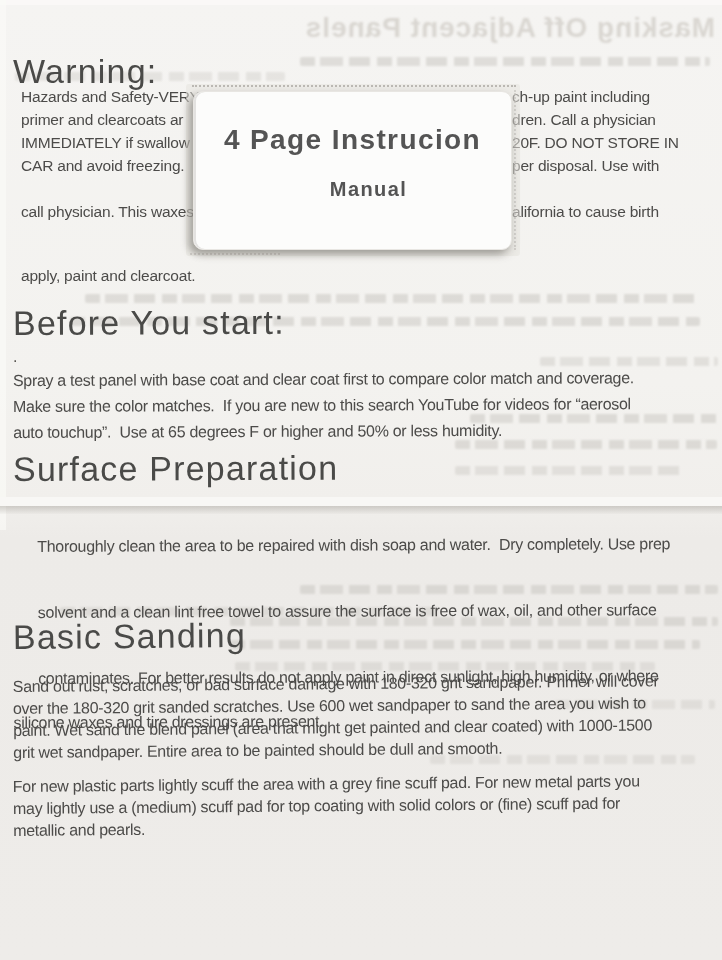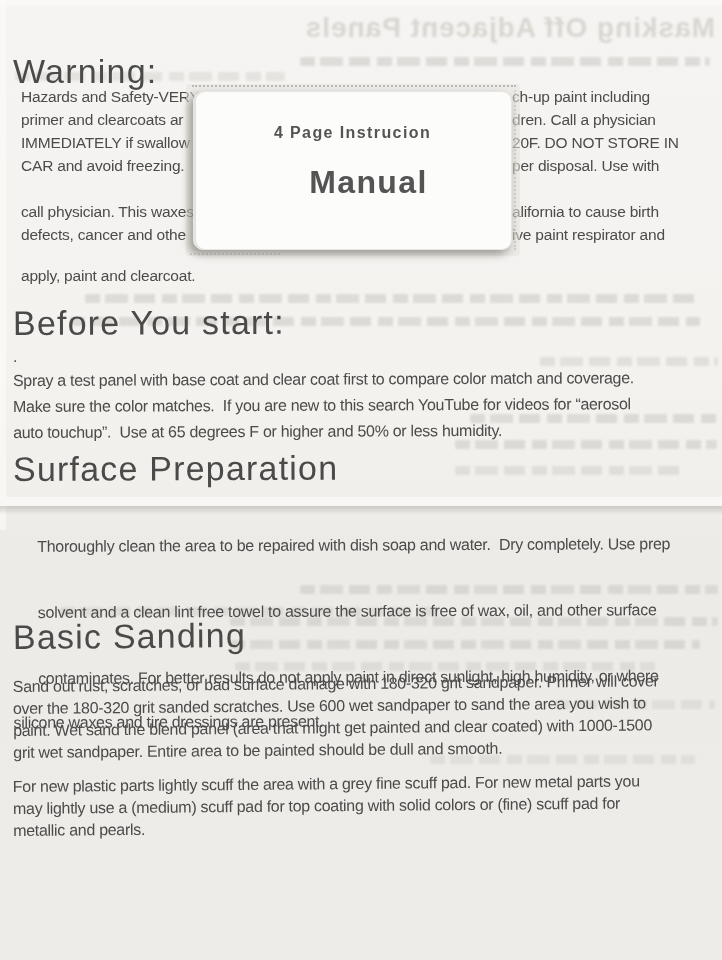--- a/index.html
+++ b/index.html
@@ -42,22 +42,22 @@
   }
   .perf-top { position: absolute; left: 192px; top: 85px; width: 324px; border-top: 2px dotted #b3b0ab; opacity: .85; z-index: 4; }
   .perf-right { position: absolute; left: 514px; top: 90px; height: 160px; border-left: 2px dotted #c3c0bb; opacity: .6; z-index: 4; }
   .perf-bottom { position: absolute; left: 190px; top: 253px; width: 90px; border-top: 2px dotted #c3c0bb; opacity: .6; z-index: 4; }
   .sticker {
     position: absolute; left: 193px; top: 91px; width: 317px; height: 157px;
     background: #fcfcfb; border: 1px solid #e8e6e2; border-radius: 10px;
     box-shadow: -5px 4px 7px rgba(95,92,86,0.40), 0 5px 9px rgba(95,92,86,0.22), inset 2px 0 0 rgba(150,147,142,0.25);
     z-index: 5; text-align: center; color: #545454;
   }
-  .sticker .l1 { margin-top: 32px; font-size: 16px; font-weight: 700; letter-spacing: 1.4px; white-space: pre; }
-  .sticker .l2 { margin-top: 22px; font-size: 32px; font-weight: 700; letter-spacing: 1.4px; white-space: pre; margin-left: 32px; }
+  .sticker .l1 { margin-top: 32px; font-size: 28px; font-weight: 700; letter-spacing: 1.4px; white-space: pre; }
+  .sticker .l2 { margin-top: 22px; font-size: 20px; font-weight: 700; letter-spacing: 1.4px; white-space: pre; margin-left: 32px; }
 
   
   .stray { position: absolute; left: 13px; top: 348px; font-size: 16px; color: #55544f; }
 
   
   .sheet-edge-light { position: absolute; left: 0; top: 497px; width: 722px; height: 9px; background: #f8f7f5; }
   .sheet-edge-shadow { position: absolute; left: 0; top: 506px; width: 722px; height: 8px;
     background: linear-gradient(180deg, rgba(122,117,109,0.30), rgba(122,117,109,0.03)); }
 
   
@@ -119,24 +119,20 @@
       <span class="wr">20F. DO NOT STORE IN</span>
     </div>
     <div class="wrow" style="top:69px">
       <span class="wl">CAR and avoid freezing.</span>
       <span class="wr">per disposal. Use with</span>
     </div>
     <div class="wrow" style="top:115px">
       <span class="wl">call physician. This waxes</span>
       <span class="wr">alifornia to cause birth</span>
     </div>
-    <div class="wrow" style="top:138px">
-      <span class="wl">defects, cancer and othe</span>
-      <span class="wr">ive paint respirator and</span>
-    </div>
     <div class="wrow" style="top:179px">
       <span class="wl">apply, paint and clearcoat.</span>
     </div>
   </div>
 
   <div class="liner"></div>
   <div class="perf-top"></div>
   <div class="perf-right"></div>
   <div class="perf-bottom"></div>
   <div class="sticker">

